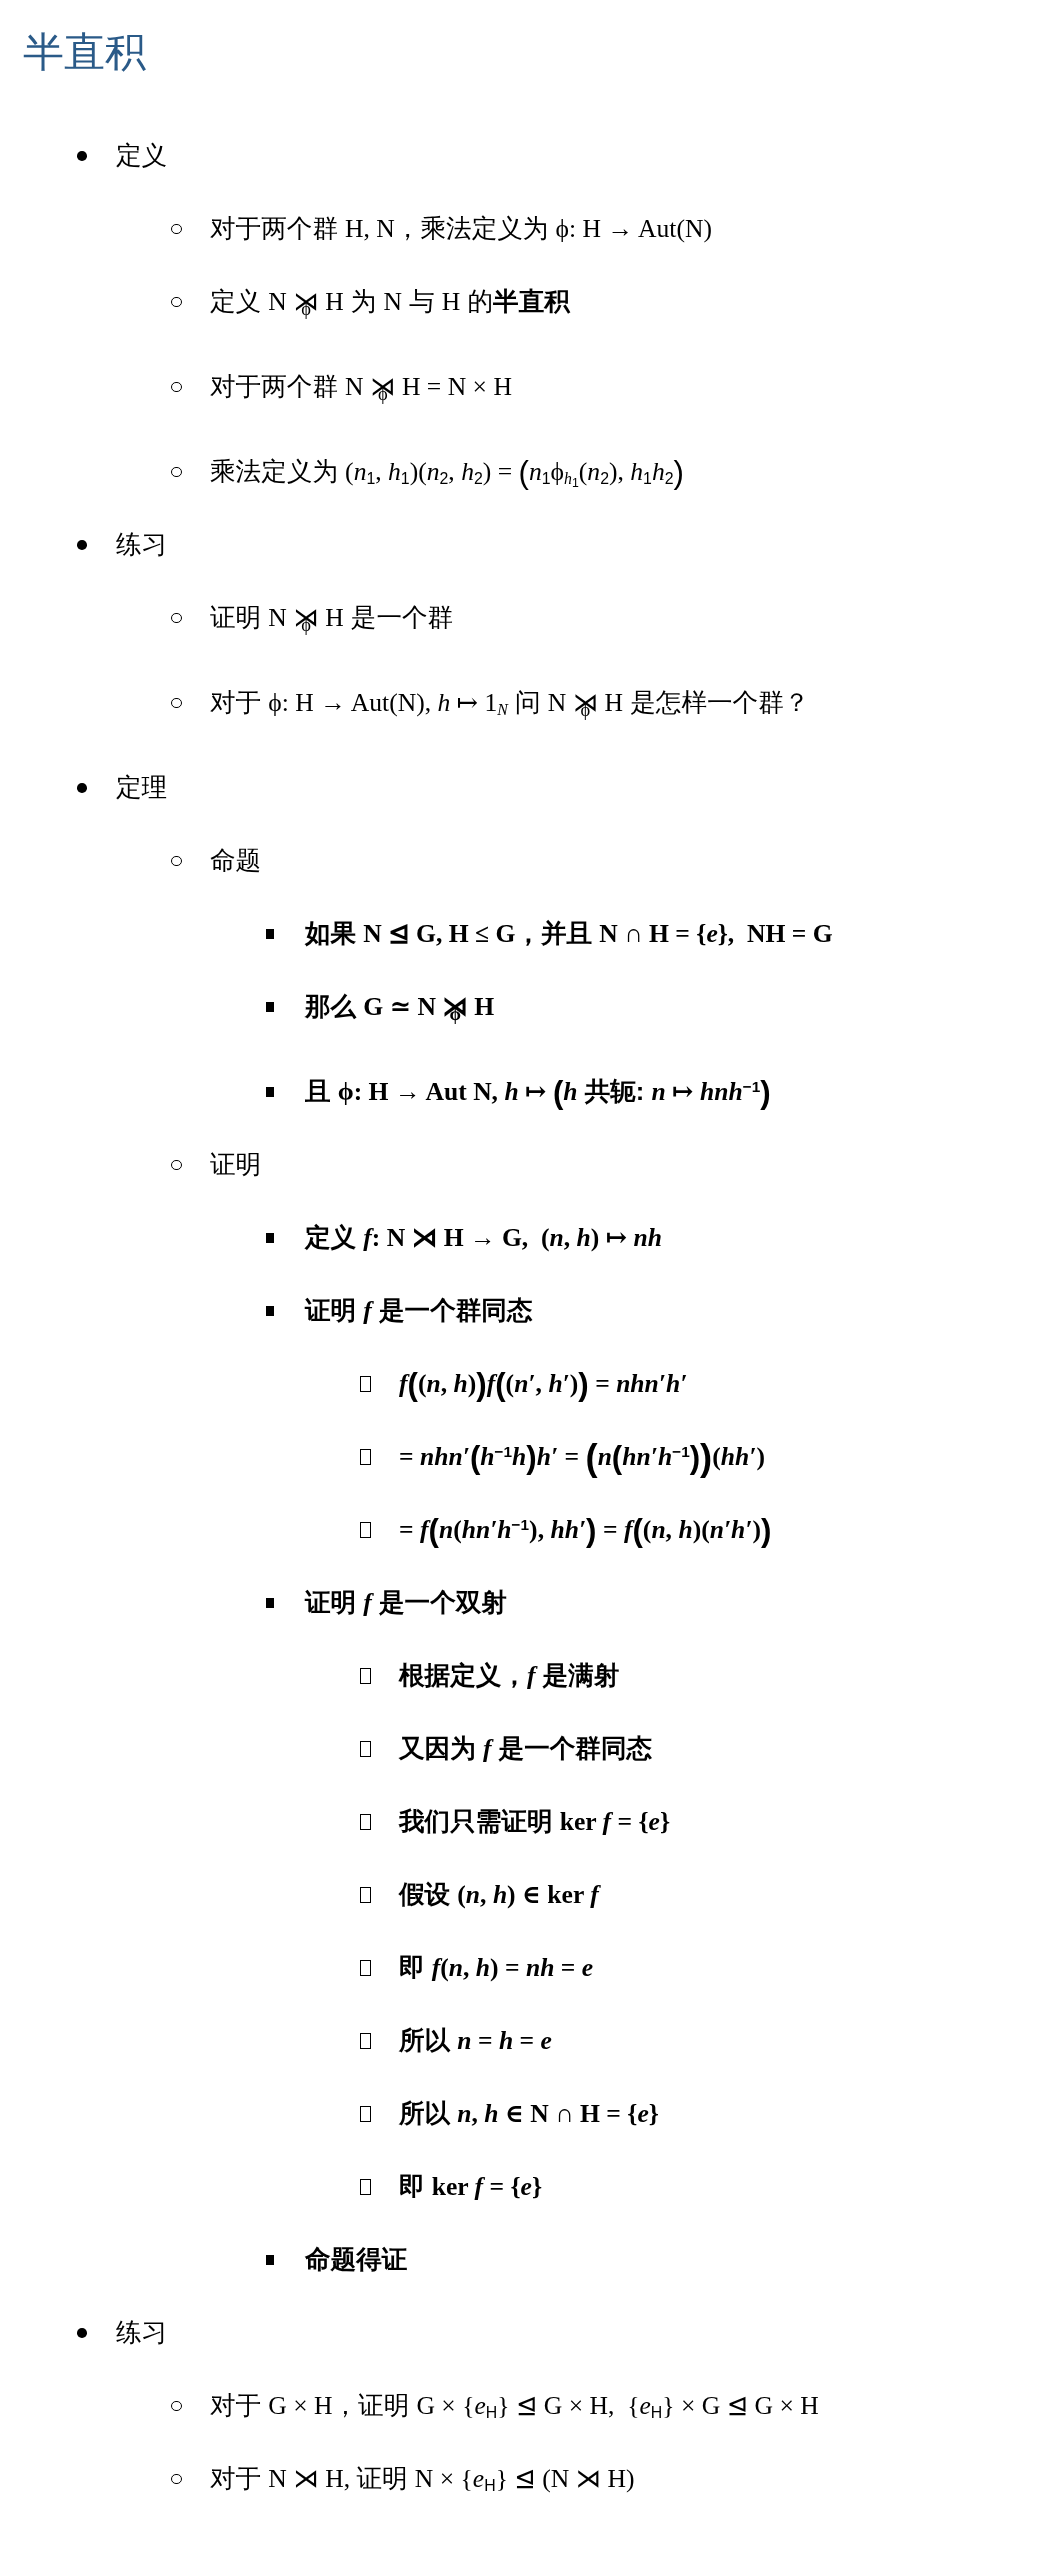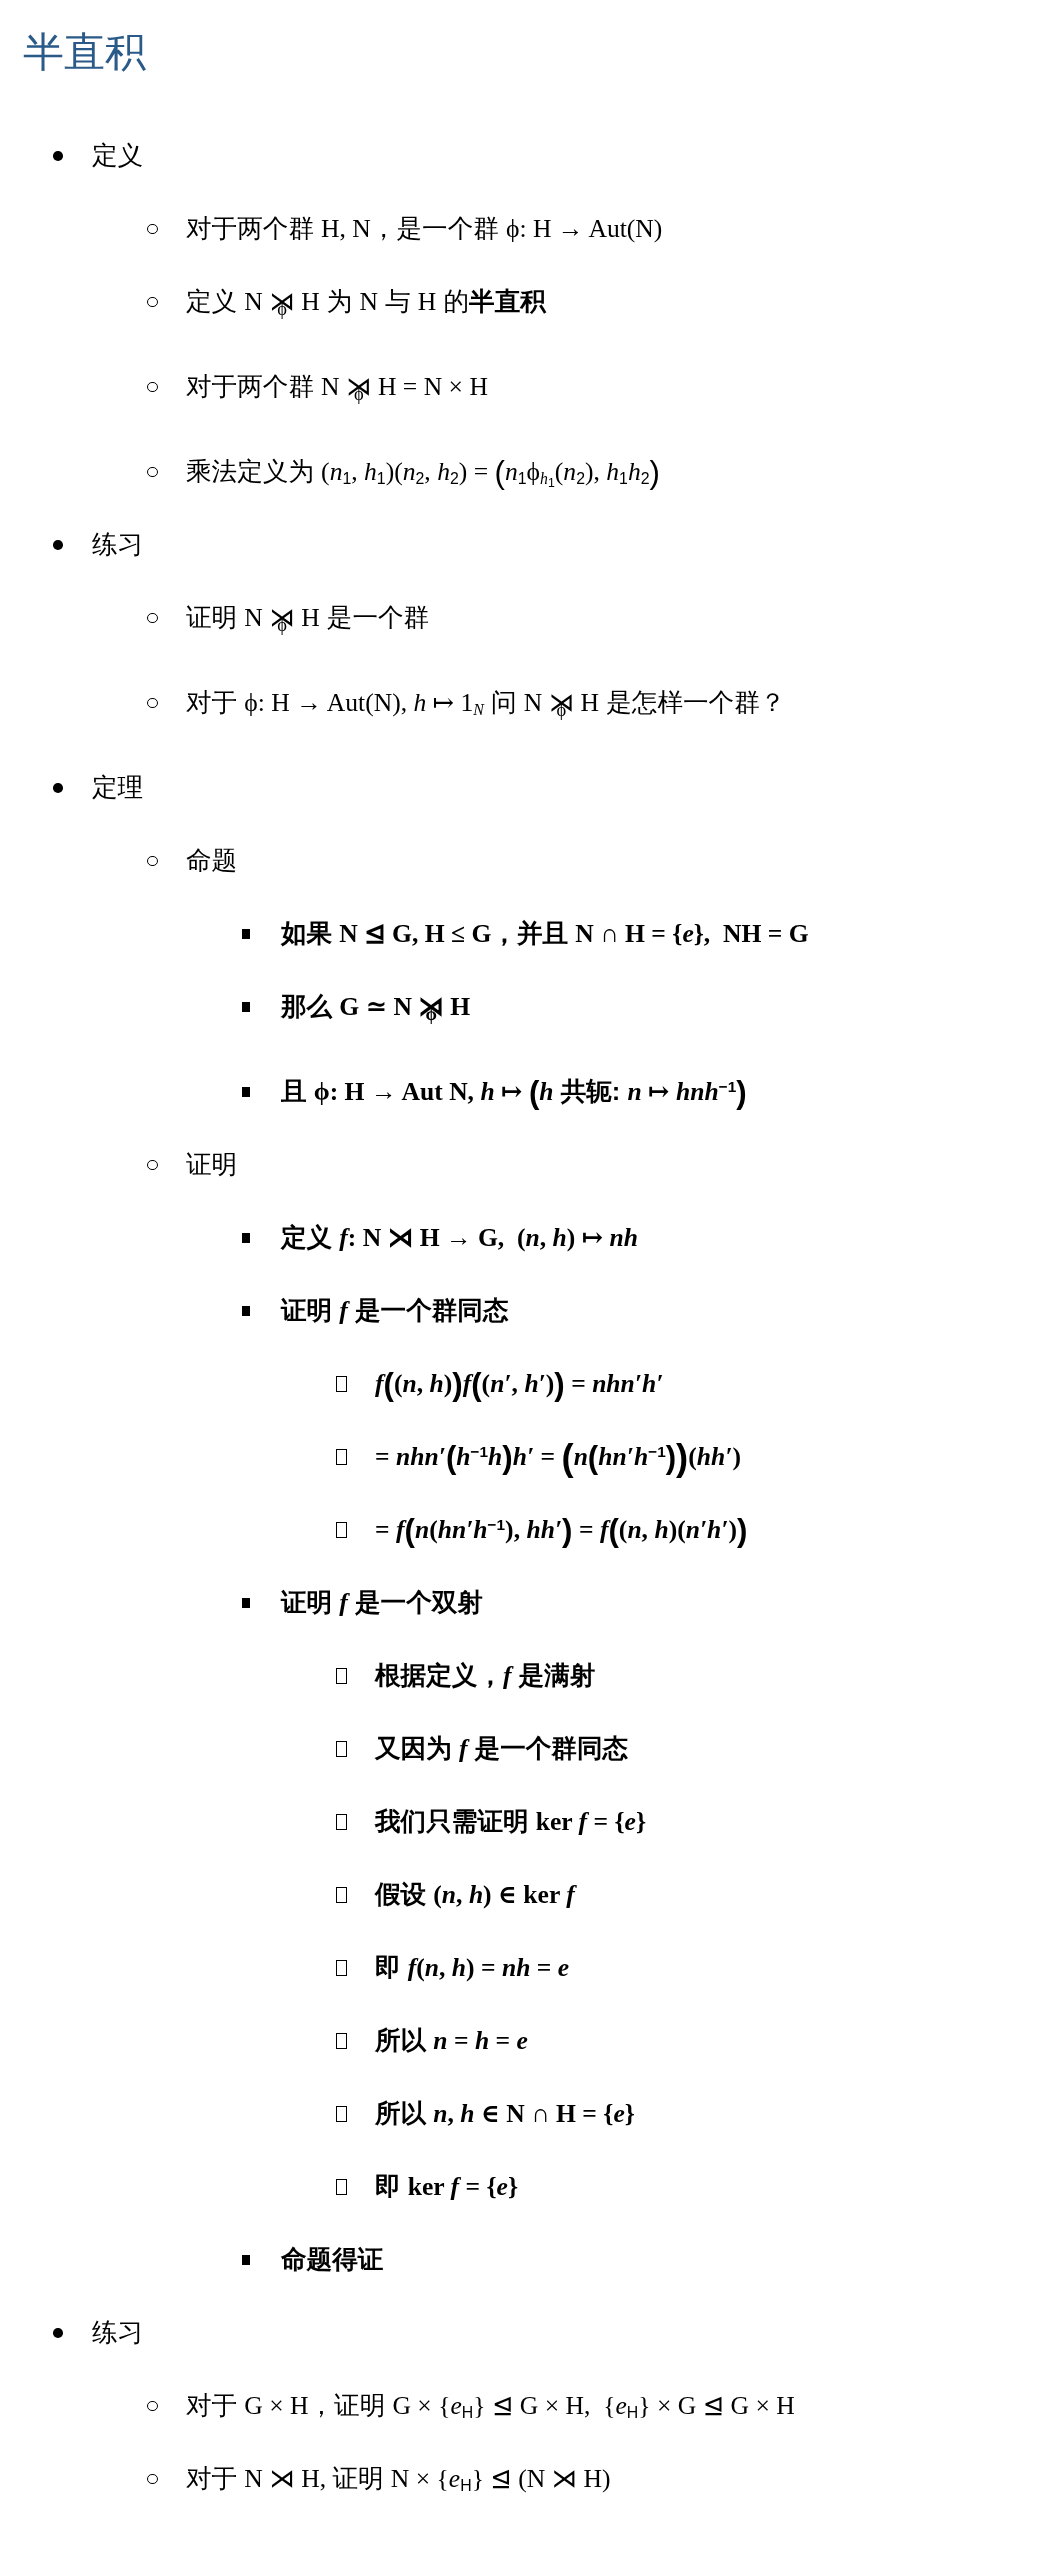--- a/index.html
+++ b/index.html
@@ -10,21 +10,21 @@
     font-size:25.6px;
   }
   .canvas{position:relative;width:1054px;height:2576px;}
   .page-title{
     font-size:41px;line-height:52px;font-weight:400;
     margin:26.4px 0 58px 23px;white-space:pre;
   }
   .outline{padding:0;}
   .row{
     display:flex;align-items:flex-end;
-    line-height:39px;min-height:39px;margin-bottom:34px;white-space:pre;
+    line-height:39px;min-height:39px;margin-bottom:34px;white-space:pre;margin-left:24px;
   }
   .row.tall{margin-bottom:46px;}
   .lv1{padding-left:53px;}
   .lv2{padding-left:147px;}
   .lv3{padding-left:242px;font-weight:bold;}
   .lv4{padding-left:336px;font-weight:bold;}
   .marker{
     width:39px;flex:0 0 39px;height:39px;
     display:flex;align-items:center;justify-content:flex-start;
   }
@@ -49,21 +49,21 @@
     top:0.98em;font-size:0.72em;line-height:1;
   }
 </style>
 </head>
 <body style="background: rgb(255, 255, 255); color: rgb(0, 0, 0);">
 
 <div class="canvas">
   <h1 class="page-title" style="color: rgb(42, 90, 136);">半直积</h1>
   <div class="outline" id="outline">
       <div class="row lv1"><span class="marker m1"><span class="shape"></span></span><span class="row-text"><span class="seg-c">定义</span></span></div>
-      <div class="row lv2"><span class="marker m2"><span class="shape"></span></span><span class="row-text"><span class="seg-c">对于两个群 </span><span class="seg-r">H, N</span><span class="seg-c">，是一个群 </span><span class="seg-r">ϕ: H → Aut(N)</span></span></div>
+      <div class="row lv2"><span class="marker m2"><span class="shape"></span></span><span class="row-text"><span class="seg-c">对于两个群 </span><span class="seg-r">H, N</span><span class="seg-c">，乘法定义为 </span><span class="seg-r">ϕ: H → Aut(N)</span></span></div>
       <div class="row lv2 tall"><span class="marker m2"><span class="shape"></span></span><span class="row-text"><span class="seg-c">定义 </span><span class="seg-r">N </span><span class="rx"><span>⋊</span><span class="rx-phi">ϕ</span></span><span class="seg-r"> H</span><span class="seg-c"> 为 </span><span class="seg-r">N</span><span class="seg-c"> 与 </span><span class="seg-r">H</span><span class="seg-c"> 的</span><span class="seg-b">半直积</span></span></div>
       <div class="row lv2 tall"><span class="marker m2"><span class="shape"></span></span><span class="row-text"><span class="seg-c">对于两个群 </span><span class="seg-r">N </span><span class="rx"><span>⋊</span><span class="rx-phi">ϕ</span></span><span class="seg-r"> H = N × H</span></span></div>
       <div class="row lv2"><span class="marker m2"><span class="shape"></span></span><span class="row-text"><span class="seg-c">乘法定义为 </span><span class="seg-r">(</span><span class="seg-i">n</span><span class="seg-sub">1</span><span class="seg-r">, </span><span class="seg-i">h</span><span class="seg-sub">1</span><span class="seg-r">)(</span><span class="seg-i">n</span><span class="seg-sub">2</span><span class="seg-r">, </span><span class="seg-i">h</span><span class="seg-sub">2</span><span class="seg-r">) = </span><span class="seg-bp">(</span><span class="seg-i">n</span><span class="seg-sub">1</span><span class="seg-r">ϕ</span><span class="seg-sub seg-i">h</span><span class="seg-ssub">1</span><span class="seg-r">(</span><span class="seg-i">n</span><span class="seg-sub">2</span><span class="seg-r">), </span><span class="seg-i">h</span><span class="seg-sub">1</span><span class="seg-i">h</span><span class="seg-sub">2</span><span class="seg-bp">)</span></span></div>
       <div class="row lv1"><span class="marker m1"><span class="shape"></span></span><span class="row-text"><span class="seg-c">练习</span></span></div>
       <div class="row lv2 tall"><span class="marker m2"><span class="shape"></span></span><span class="row-text"><span class="seg-c">证明 </span><span class="seg-r">N </span><span class="rx"><span>⋊</span><span class="rx-phi">ϕ</span></span><span class="seg-r"> H</span><span class="seg-c"> 是一个群</span></span></div>
       <div class="row lv2 tall"><span class="marker m2"><span class="shape"></span></span><span class="row-text"><span class="seg-c">对于 </span><span class="seg-r">ϕ: H → Aut(N), </span><span class="seg-i">h</span><span class="seg-r"> ↦ 1</span><span class="seg-sub seg-i">N</span><span class="seg-c"> 问 </span><span class="seg-r">N </span><span class="rx"><span>⋊</span><span class="rx-phi">ϕ</span></span><span class="seg-r"> H</span><span class="seg-c"> 是怎样一个群？</span></span></div>
       <div class="row lv1"><span class="marker m1"><span class="shape"></span></span><span class="row-text"><span class="seg-c">定理</span></span></div>
       <div class="row lv2"><span class="marker m2"><span class="shape"></span></span><span class="row-text"><span class="seg-c">命题</span></span></div>
       <div class="row lv3"><span class="marker m3"><span class="shape"></span></span><span class="row-text"><span class="seg-c">如果 </span><span class="seg-r">N ⊴ G, H ≤ G</span><span class="seg-c">，并且 </span><span class="seg-r">N ∩ H = {</span><span class="seg-i">e</span><span class="seg-r">},  NH = G</span></span></div>
       <div class="row lv3 tall"><span class="marker m3"><span class="shape"></span></span><span class="row-text"><span class="seg-c">那么 </span><span class="seg-r">G ≃ </span><span class="seg-r">N </span><span class="rx"><span>⋊</span><span class="rx-phi">ϕ</span></span><span class="seg-r"> H</span></span></div>

